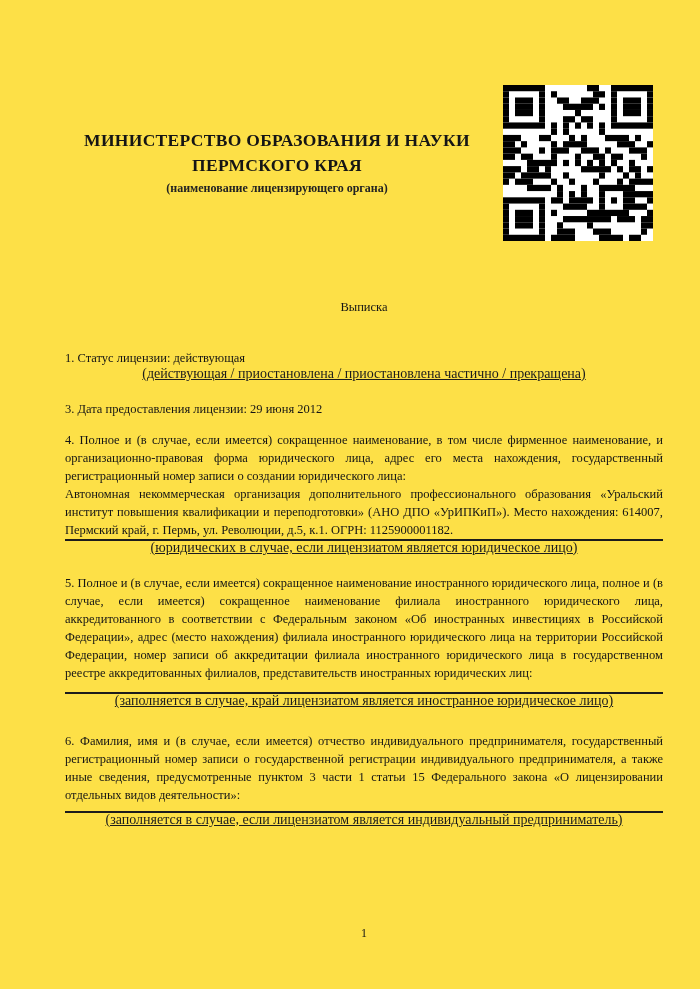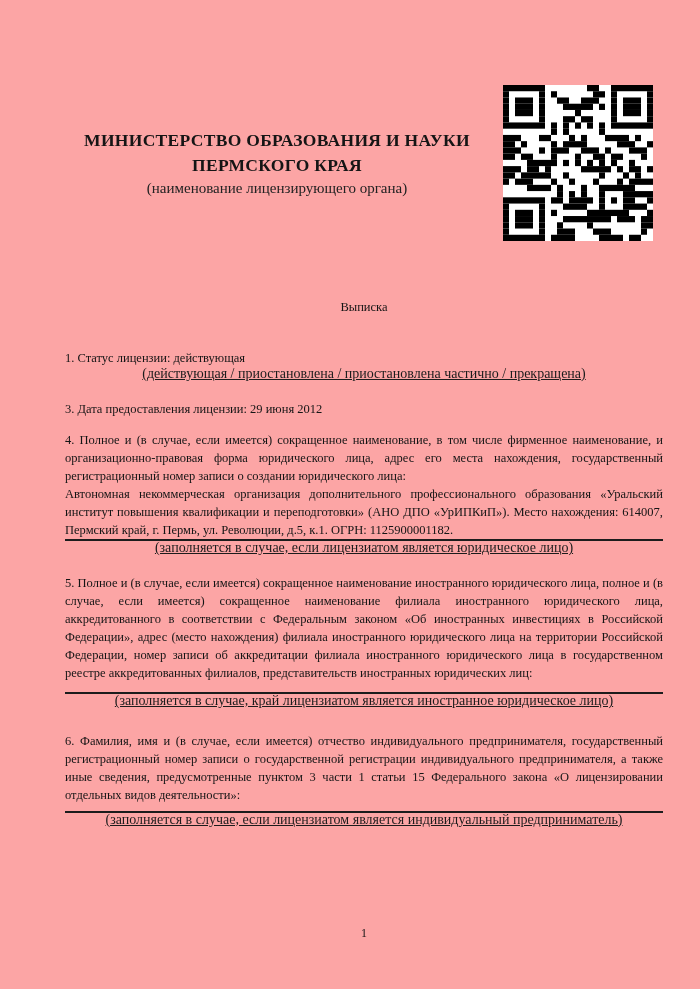--- a/index.html
+++ b/index.html
@@ -4,21 +4,21 @@
 <style>
   html, body {
     margin: 0;
     padding: 0;
     background: #ffffff;
   }
   .page {
     position: relative;
     width: 700px;
     height: 989px;
-    background: #fca5a5;
+    background: #fde047;
     color: #151515;
     font-family: "Liberation Serif", "DejaVu Serif", serif;
     font-size: 12.5px;
     overflow: hidden;
     box-sizing: border-box;
   }
   
   .qr-wrap {
     position: absolute;
     top: 85px;
@@ -36,23 +36,24 @@
   }
   .ministry-line {
     font-weight: bold;
     font-size: 17.5px;
     line-height: 25px;
     letter-spacing: 0.3px;
     white-space: nowrap;
   }
   .header-caption {
     margin-top: 4px;
-    font-size: 15px;
+    font-size: 12px;
     line-height: 12px;
     color: #222;
+    font-weight: bold;
   }
   
   .content {
     position: absolute;
     top: 0;
     left: 65px;
     width: 598px;
   }
   .doc-title {
     margin-top: 298px;
@@ -428,21 +429,21 @@
 
     <div class="para item-1">1. Статус лицензии: действующая</div>
     <div class="small-caption">(действующая / приостановлена / приостановлена частично / прекращена)</div>
 
 
     <div class="para item-3">3. Дата предоставления лицензии: 29 июня 2012</div>
 
     <div class="para just item-4">4. Полное и (в случае, если имеется) сокращенное наименование, в том числе фирменное наименование, и организационно-правовая форма юридического лица, адрес его места нахождения, государственный регистрационный номер записи о создании юридического лица:</div>
     <div class="para just">Автономная некоммерческая организация дополнительного профессионального образования «Уральский институт повышения квалификации и переподготовки» (АНО ДПО «УрИПКиП»). Место нахождения: 614007, Пермский край, г. Пермь, ул. Революции, д.5, к.1. ОГРН: 1125900001182.</div>
     <hr class="rule">
-    <div class="small-caption">(заполняется в случае, если лицензиатом является юридическое лицо)</div>
+    <div class="small-caption">(юридических в случае, если лицензиатом является юридическое лицо)</div>
 
     <div class="para just item-5">5. Полное и (в случае, если имеется) сокращенное наименование иностранного юридического лица, полное и (в случае, если имеется) сокращенное наименование филиала иностранного юридического лица, аккредитованного в соответствии с Федеральным законом «Об иностранных инвестициях в Российской Федерации», адрес (место нахождения) филиала иностранного юридического лица на территории Российской Федерации, номер записи об аккредитации филиала иностранного юридического лица в государственном реестре аккредитованных филиалов, представительств иностранных юридических лиц:</div>
     <hr class="rule rule-gap-5">
     <div class="small-caption">(заполняется в случае, край лицензиатом является иностранное юридическое лицо)</div>
 
     <div class="para just item-6">6. Фамилия, имя и (в случае, если имеется) отчество индивидуального предпринимателя, государственный регистрационный номер записи о государственной регистрации индивидуального предпринимателя, а также иные сведения, предусмотренные пунктом 3 части 1 статьи 15 Федерального закона «О лицензировании отдельных видов деятельности»:</div>
     <hr class="rule rule-gap-6">
     <div class="small-caption">(заполняется в случае, если лицензиатом является индивидуальный предприниматель)</div>
 
 

